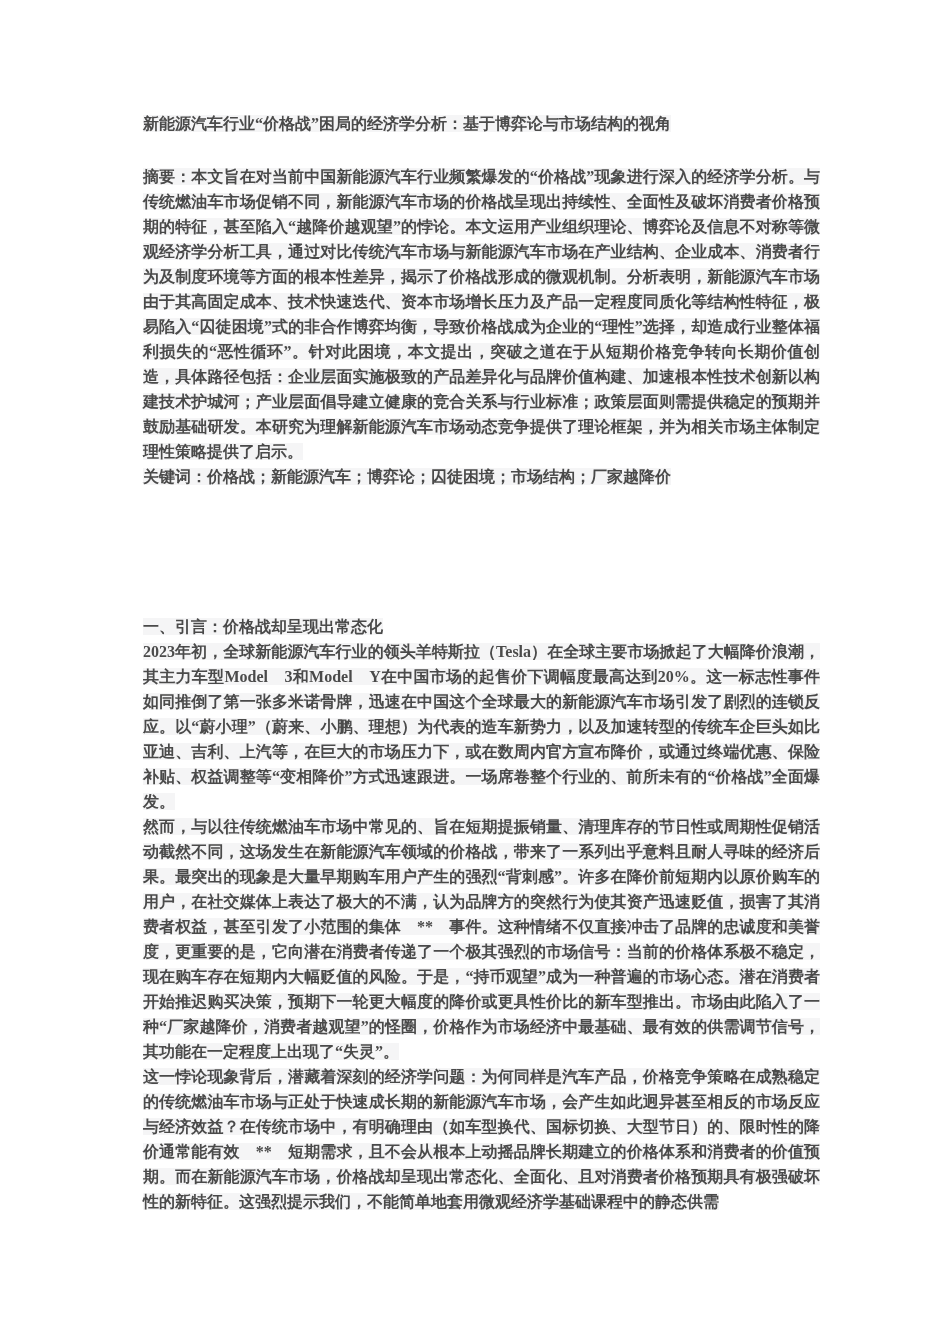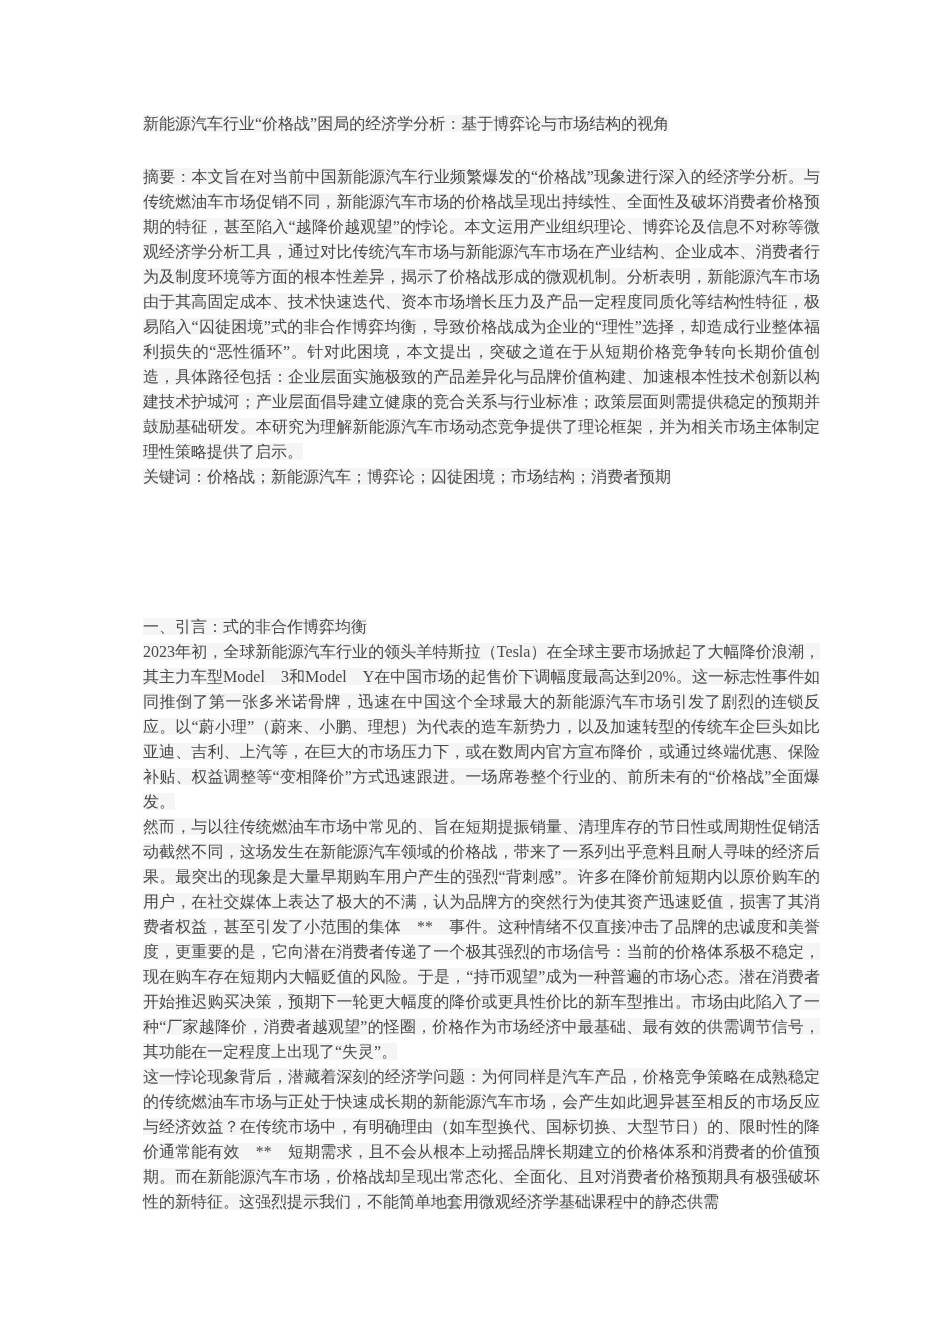--- a/index.html
+++ b/index.html
@@ -18,20 +18,21 @@
     width: 950px;
     height: 1344px;
     background: #ffffff;
   }
   .content {
     box-sizing: border-box;
     padding: 111px 130px 0 143px;
     font-size: 16px;
     line-height: 25px;
     color: #4a4a4a;
+    font-weight: bold;
   }
   .para {
     margin: 0;
     text-align: justify;
   }
   .hl {
     background-color: #f5f5f6;
     box-decoration-break: clone;
     -webkit-box-decoration-break: clone;
   }
@@ -51,23 +52,23 @@
 </head>
 <body>
 
 <div class="page">
   <div class="content">
 
     <p class="para title-line"><span class="hl">新能源汽车行业“价格战”困局的经济学分析：基于博弈论与市场结构的视角</span></p>
 
     <p class="para abstract"><span class="hl">摘要：本文旨在对当前中国新能源汽车行业频繁爆发的“价格战”现象进行深入的经济学分析。与传统燃油车市场促销不同，新能源汽车市场的价格战呈现出持续性、全面性及破坏消费者价格预期的特征，甚至陷入“越降价越观望”的悖论。本文运用产业组织理论、博弈论及信息不对称等微观经济学分析工具，通过对比传统汽车市场与新能源汽车市场在产业结构、企业成本、消费者行为及制度环境等方面的根本性差异，揭示了价格战形成的微观机制。分析表明，新能源汽车市场由于其高固定成本、技术快速迭代、资本市场增长压力及产品一定程度同质化等结构性特征，极易陷入“囚徒困境”式的非合作博弈均衡，导致价格战成为企业的“理性”选择，却造成行业整体福利损失的“恶性循环”。针对此困境，本文提出，突破之道在于从短期价格竞争转向长期价值创造，具体路径包括：企业层面实施极致的产品差异化与品牌价值构建、加速根本性技术创新以构建技术护城河；产业层面倡导建立健康的竞合关系与行业标准；政策层面则需提供稳定的预期并鼓励基础研发。本研究为理解新能源汽车市场动态竞争提供了理论框架，并为相关市场主体制定理性策略提供了启示。</span></p>
 
-    <p class="para keywords"><span class="hl">关键词：价格战；新能源汽车；博弈论；囚徒困境；市场结构；消费者预期</span></p>
+    <p class="para keywords"><span class="hl">关键词：价格战；新能源汽车；博弈论；囚徒困境；市场结构；厂家越降价</span></p>
 
-    <p class="para section-heading"><span class="hl">一、引言：式的非合作博弈均衡</span></p>
+    <p class="para section-heading"><span class="hl">一、引言：价格战却呈现出常态化</span></p>
 
     <div>
       <p class="para"><span class="hl">2023年初，全球新能源汽车行业的领头羊特斯拉（Tesla）在全球主要市场掀起了大幅降价浪潮，其主力车型Model　3和Model　Y在中国市场的起售价下调幅度最高达到20%。这一标志性事件如同推倒了第一张多米诺骨牌，迅速在中国这个全球最大的新能源汽车市场引发了剧烈的连锁反应。以“蔚小理”（蔚来、小鹏、理想）为代表的造车新势力，以及加速转型的传统车企巨头如比亚迪、吉利、上汽等，在巨大的市场压力下，或在数周内官方宣布降价，或通过终端优惠、保险补贴、权益调整等“变相降价”方式迅速跟进。一场席卷整个行业的、前所未有的“价格战”全面爆发。</span></p>
 
       <p class="para"><span class="hl">然而，与以往传统燃油车市场中常见的、旨在短期提振销量、清理库存的节日性或周期性促销活动截然不同，这场发生在新能源汽车领域的价格战，带来了一系列出乎意料且耐人寻味的经济后果。最突出的现象是大量早期购车用户产生的强烈“背刺感”。许多在降价前短期内以原价购车的用户，在社交媒体上表达了极大的不满，认为品牌方的突然行为使其资产迅速贬值，损害了其消费者权益，甚至引发了小范围的集体　**　事件。这种情绪不仅直接冲击了品牌的忠诚度和美誉度，更重要的是，它向潜在消费者传递了一个极其强烈的市场信号：当前的价格体系极不稳定，现在购车存在短期内大幅贬值的风险。于是，“持币观望”成为一种普遍的市场心态。潜在消费者开始推迟购买决策，预期下一轮更大幅度的降价或更具性价比的新车型推出。市场由此陷入了一种“厂家越降价，消费者越观望”的怪圈，价格作为市场经济中最基础、最有效的供需调节信号，其功能在一定程度上出现了“失灵”。</span></p>
 
       <p class="para"><span class="hl">这一悖论现象背后，潜藏着深刻的经济学问题：为何同样是汽车产品，价格竞争策略在成熟稳定的传统燃油车市场与正处于快速成长期的新能源汽车市场，会产生如此迥异甚至相反的市场反应与经济效益？在传统市场中，有明确理由（如车型换代、国标切换、大型节日）的、限时性的降价通常能有效　**　短期需求，且不会从根本上动摇品牌长期建立的价格体系和消费者的价值预期。而在新能源汽车市场，价格战却呈现出常态化、全面化、且对消费者价格预期具有极强破坏性的新特征。这强烈提示我们，不能简单地套用微观经济学基础课程中的静态供需</span></p>
     </div>
 
   </div>

